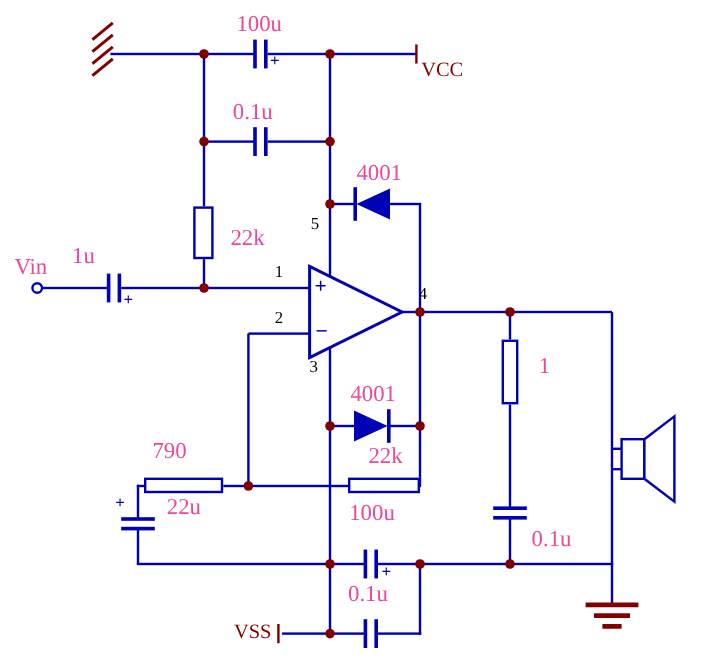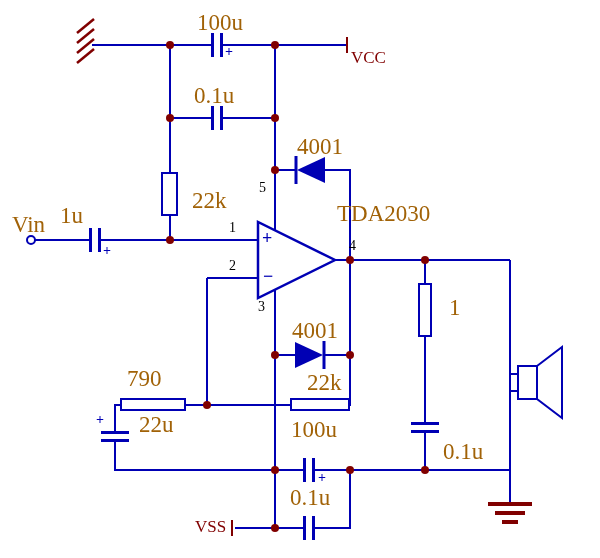--- a/index.html
+++ b/index.html
@@ -6,21 +6,21 @@
   .stage{position:relative;width:600px;height:558px;background:#ffffff;overflow:hidden;
          font-family:"Liberation Serif","DejaVu Serif",serif}
   .wh,.wv{position:absolute;background:#0000b4}
   .wh{height:2px}
   .wv{width:2px}
   .plv{position:absolute;width:3px;height:24px;background:#0000b4}
   .plh{position:absolute;width:28px;height:3px;background:#0000b4}
   .rbox{position:absolute;background:#fff;border:2px solid #0000b4;box-sizing:border-box}
   .dot{position:absolute;width:8px;height:8px;border-radius:50%;background:#800000}
   .tick{position:absolute;width:2px;height:16px;background:#800000}
-  .lbl{position:absolute;font-size:23px;color:#a16207;white-space:nowrap}
+  .lbl{position:absolute;font-size:19px;color:#ec4899;white-space:nowrap}
   .pw{position:absolute;font-size:17px;color:#800000;white-space:nowrap}
   .pin{position:absolute;font-size:14px;color:#000}
   .pol{position:absolute;font-size:14px;font-weight:bold;color:#0000b4;line-height:1}
   .sign{position:absolute;font-size:18px;font-weight:bold;color:#0000b4;line-height:1}
   svg.overlay{position:absolute;left:0;top:0}
 </style>
 </head>
 <body>
 
 <div class="stage">
@@ -137,21 +137,20 @@
       <line x1="502" y1="522" x2="518" y2="522"></line>
     </g>
   </svg>
 
   <span class="lbl" style="left:12px;top:212px">Vin</span>
   <span class="lbl" style="left:60px;top:203px">1u</span>
   <span class="lbl" style="left:197px;top:10px">100u</span>
   <span class="lbl" style="left:194px;top:83px">0.1u</span>
   <span class="lbl" style="left:192px;top:188px">22k</span>
   <span class="lbl" style="left:297px;top:134px">4001</span>
-  <span class="lbl" style="left:337px;top:201px">TDA2030</span>
   <span class="lbl" style="left:292px;top:318px">4001</span>
   <span class="lbl" style="left:307px;top:370px">22k</span>
   <span class="lbl" style="left:127px;top:366px">790</span>
   <span class="lbl" style="left:139px;top:412px">22u</span>
   <span class="lbl" style="left:291px;top:417px">100u</span>
   <span class="lbl" style="left:290px;top:485px">0.1u</span>
   <span class="lbl" style="left:449px;top:295px">1</span>
   <span class="lbl" style="left:443px;top:439px">0.1u</span>
 
   <span class="pw" style="left:351px;top:48px">VCC</span>

